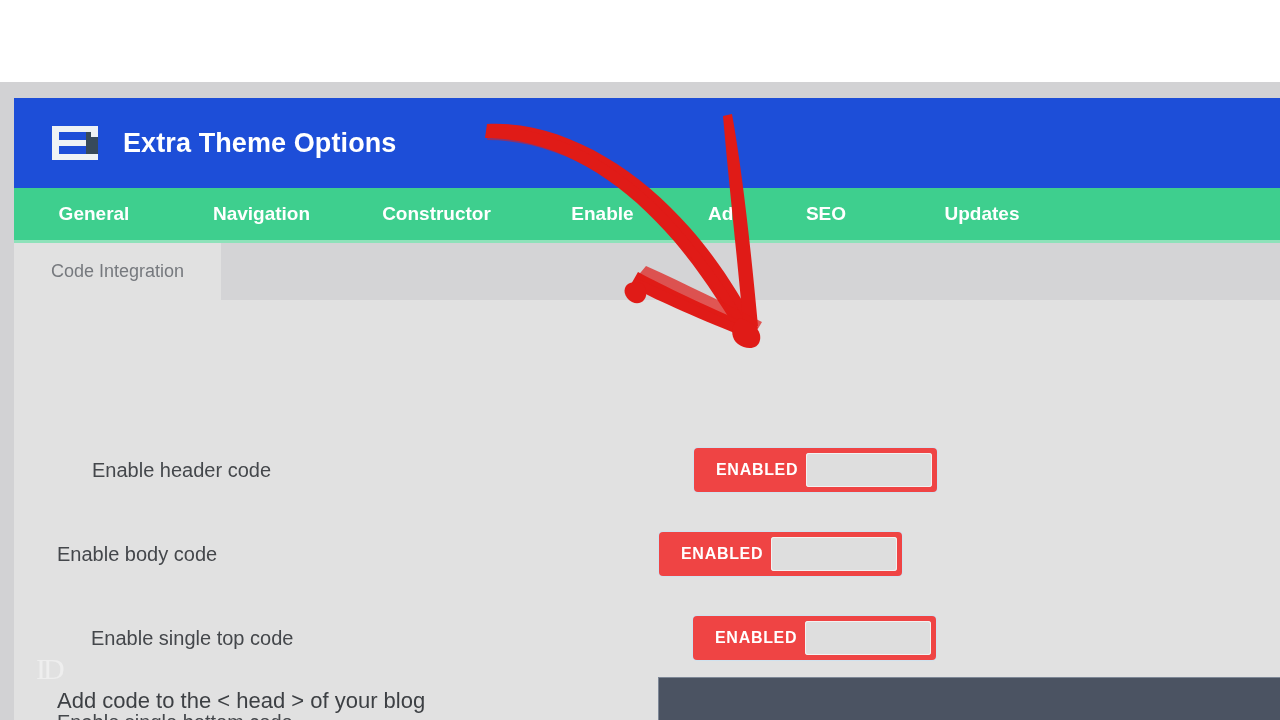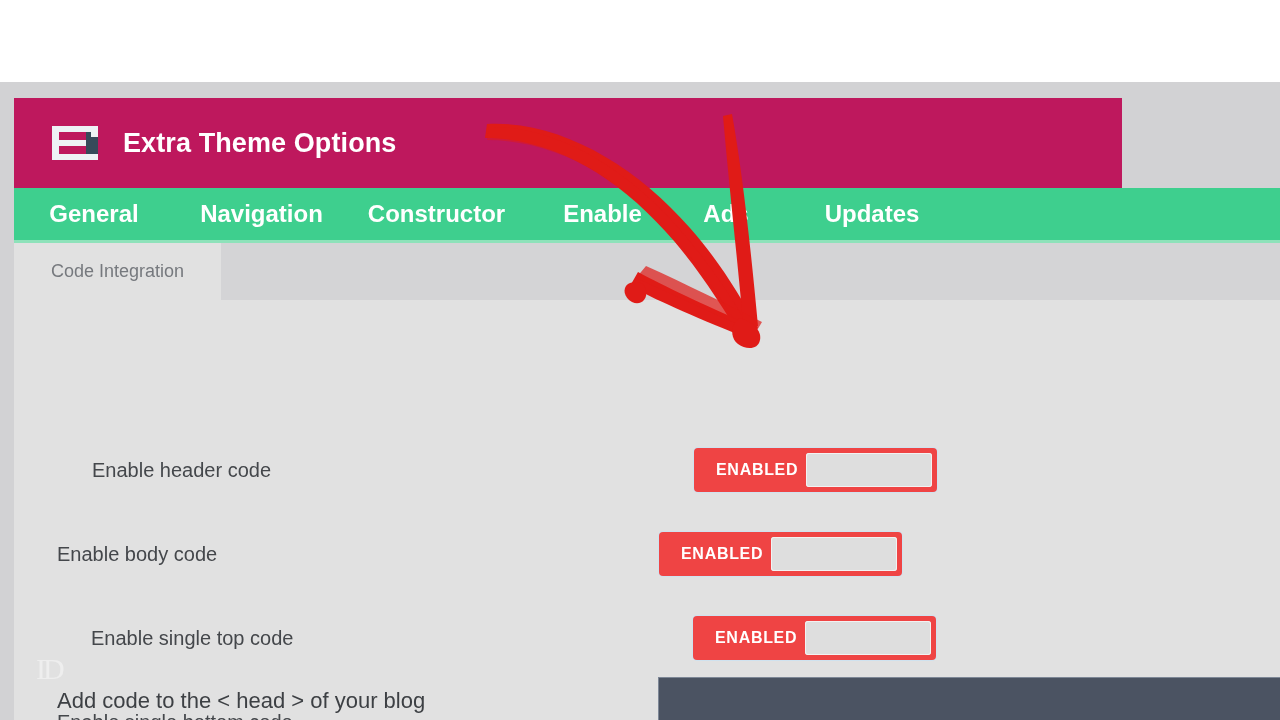--- a/index.html
+++ b/index.html
@@ -38,23 +38,23 @@
     top: 98px;
     width: 1266px;
     height: 622px;
     overflow: hidden;
   }
 
   
   #header-bar {
     position: absolute;
     left: 0; top: 0;
-    width: 1108px;
+    width: 1266px;
     height: 90px;
-    background: #be185d;
+    background: #1d4ed8;
     display: flex;
     align-items: center;
     padding-left: 38px;
     box-sizing: border-box;
   }
   #logo-icon {
     width: 46px;
     height: 34px;
     position: relative;
     flex: 0 0 auto;
@@ -92,21 +92,21 @@
     border-bottom: 3px solid #8ee2ba;
     box-sizing: border-box;
     display: flex;
     align-items: stretch;
   }
   .nav-item {
     display: flex;
     align-items: center;
     justify-content: center;
     color: #ffffff;
-    font-size: 24px;
+    font-size: 19px;
     font-weight: bold;
     white-space: nowrap;
     box-sizing: border-box;
   }
   .nav-item.active { background: #3cc287; }
 
   
   #subtab-strip {
     position: absolute;
     left: 0;
@@ -289,20 +289,23 @@
       </div>
       <div class="nav-item" style="width: 175px;">
         <span>Constructor</span>
       </div>
       <div class="nav-item" style="width: 157px;">
         <span>Enable</span>
       </div>
       <div class="nav-item" style="width: 90px;">
         <span>Ads</span>
       </div>
+      <div class="nav-item" style="width: 110px;">
+        <span>SEO</span>
+      </div>
       <div class="nav-item" style="width: 202px;">
         <span>Updates</span>
       </div>
     </div>
 
   <div id="subtab-strip">
       <div class="subtab active">
         <span>Code Integration</span>
       </div>
     </div>

